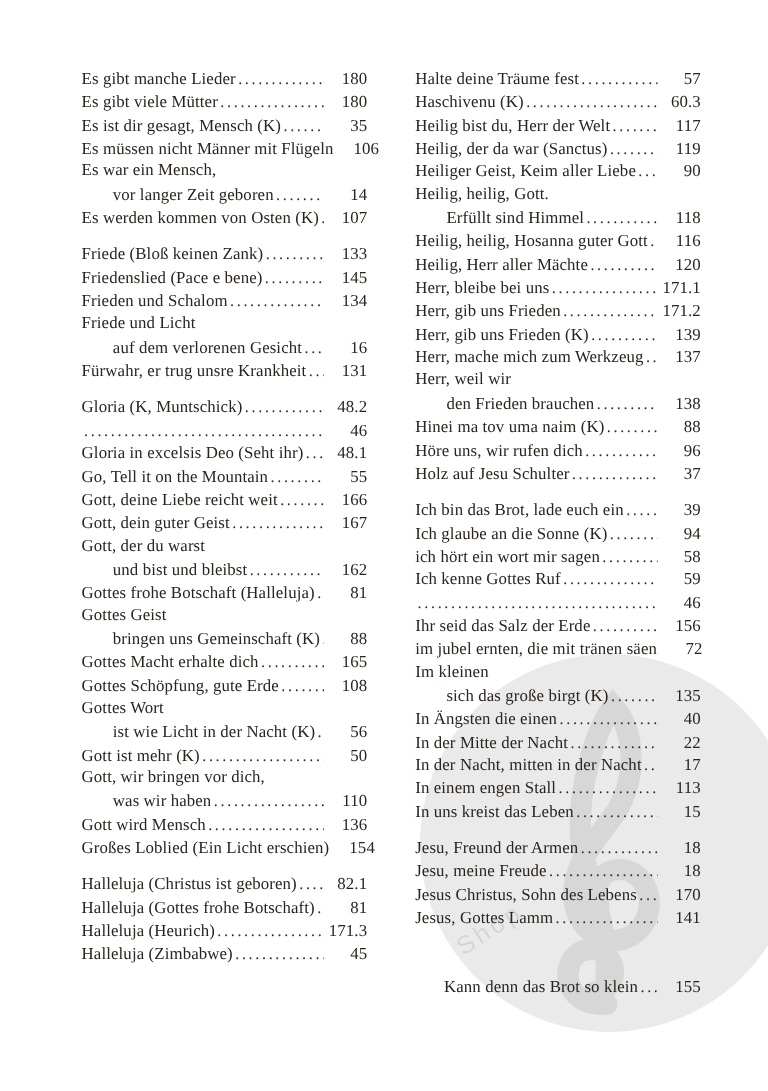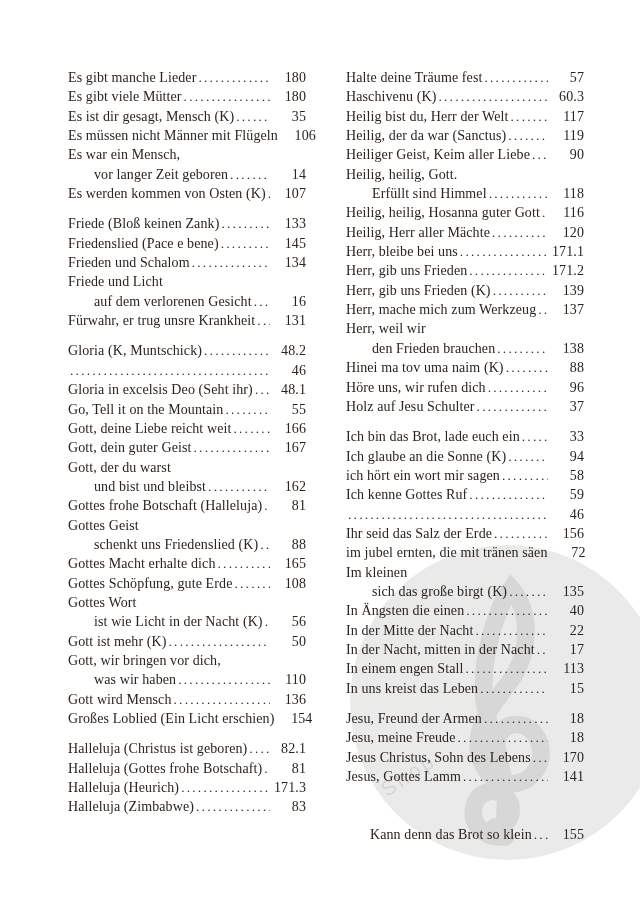--- a/index.html
+++ b/index.html
@@ -12,21 +12,21 @@
   .wm-circle{position:absolute;left:0;top:0;width:100%;height:100%;border-radius:50%;background:#eaeaea;}
   .wm-clef{position:absolute;left:28px;top:8px;width:250px;height:300px;}
   .wm-text{position:absolute;left:28px;top:218px;transform:rotate(-33deg);
            font-family:"Liberation Sans","DejaVu Sans",sans-serif;
            font-size:21px;letter-spacing:3px;color:#d2d2d2;opacity:.85;}
 
   
   .columns{position:absolute;left:68px;top:58px;display:flex;gap:40px;z-index:1;}
   .index-col{width:238px;}
   .group{display:block;}
-  .gap0{margin-top:12px;}
+  .gap0{margin-top:0;}
   .gap1{margin-top:11px;}
   .gap2{margin-top:38.7px;margin-left:24px;}
   .row{display:flex;align-items:baseline;height:19.35px;white-space:nowrap;
        font-size:14px;letter-spacing:.1px;}
   .row .t{flex:0 0 auto;}
   .row .leader{flex:1 1 auto;min-width:0;overflow:hidden;margin:0 3px 0 2px;}
   .row .leader::after{content:"......................................................................";
        letter-spacing:2.2px;font-size:13.5px;color:#342c24;}
   .row .p{flex:0 0 auto;min-width:33px;text-align:right;}
   .row.indent{padding-left:26px;}
@@ -154,21 +154,21 @@
           </div>
           <div class="row">
             <span class="t">Gottes frohe Botschaft (Halleluja)</span>
             <span class="leader"></span>
             <span class="p">81</span>
           </div>
           <div class="row">
             <span class="t">Gottes Geist</span>
           </div>
           <div class="row indent">
-            <span class="t">schenkt uns Friedenslied (K)</span>
+            <span class="t">bringen uns Gemeinschaft (K)</span>
             <span class="leader"></span>
             <span class="p">88</span>
           </div>
           <div class="row">
             <span class="t">Gottes Macht erhalte dich</span>
             <span class="leader"></span>
             <span class="p">165</span>
           </div>
           <div class="row">
             <span class="t">Gottes Schöpfung, gute Erde</span>
@@ -219,21 +219,21 @@
             <span class="p">81</span>
           </div>
           <div class="row">
             <span class="t">Halleluja (Heurich)</span>
             <span class="leader"></span>
             <span class="p">171.3</span>
           </div>
           <div class="row">
             <span class="t">Halleluja (Zimbabwe)</span>
             <span class="leader"></span>
-            <span class="p">83</span>
+            <span class="p">45</span>
           </div>
         </div>
       </div>
     <div class="index-col">
         <div class="group gap0">
           <div class="row">
             <span class="t">Halte deine Träume fest</span>
             <span class="leader"></span>
             <span class="p">57</span>
           </div>
@@ -316,21 +316,21 @@
           <div class="row">
             <span class="t">Holz auf Jesu Schulter</span>
             <span class="leader"></span>
             <span class="p">37</span>
           </div>
         </div>
         <div class="group gap1">
           <div class="row">
             <span class="t">Ich bin das Brot, lade euch ein</span>
             <span class="leader"></span>
-            <span class="p">33</span>
+            <span class="p">39</span>
           </div>
           <div class="row">
             <span class="t">Ich glaube an die Sonne (K)</span>
             <span class="leader"></span>
             <span class="p">94</span>
           </div>
           <div class="row">
             <span class="t">ich hört ein wort mir sagen</span>
             <span class="leader"></span>
             <span class="p">58</span>

